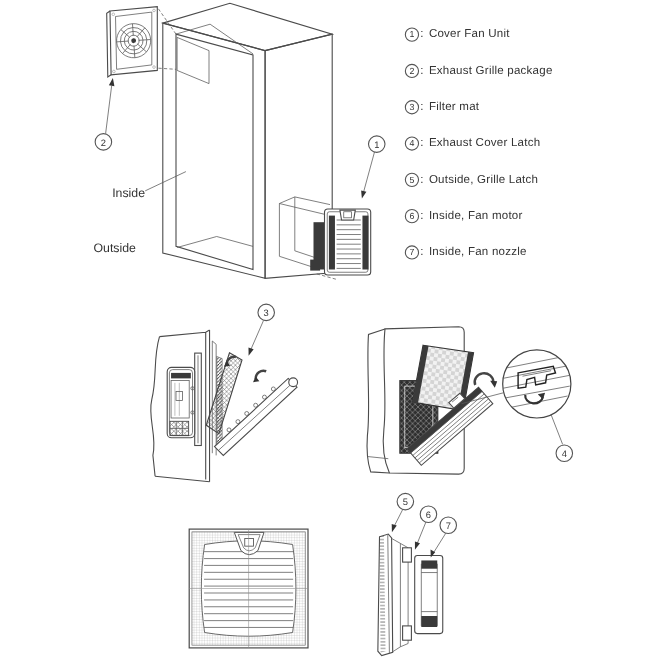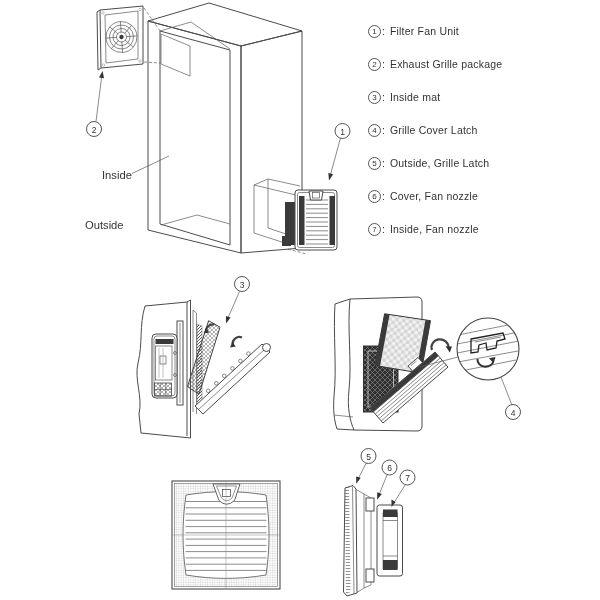--- a/index.html
+++ b/index.html
@@ -102,46 +102,46 @@
       <path class="lnt" d="M72,173.5 L109,156"></path>
       <text class="figtext" x="42" y="179">Inside</text>
       <text class="figtext" x="25" y="229">Outside</text>
     </g>
   </svg>
 
   <div class="legend">
     <div class="legend-row">
       <span class="cnum">1</span>
         <span class="sep">:</span>
-        <span class="llabel">Filter Fan Unit</span>
+        <span class="llabel">Cover Fan Unit</span>
     </div>
     <div class="legend-row">
       <span class="cnum">2</span>
         <span class="sep">:</span>
         <span class="llabel">Exhaust Grille package</span>
     </div>
     <div class="legend-row">
       <span class="cnum">3</span>
         <span class="sep">:</span>
-        <span class="llabel">Inside mat</span>
+        <span class="llabel">Filter mat</span>
     </div>
     <div class="legend-row">
       <span class="cnum">4</span>
         <span class="sep">:</span>
-        <span class="llabel">Grille Cover Latch</span>
+        <span class="llabel">Exhaust Cover Latch</span>
     </div>
     <div class="legend-row">
       <span class="cnum">5</span>
         <span class="sep">:</span>
         <span class="llabel">Outside, Grille Latch</span>
     </div>
     <div class="legend-row">
       <span class="cnum">6</span>
         <span class="sep">:</span>
-        <span class="llabel">Cover, Fan nozzle</span>
+        <span class="llabel">Inside, Fan motor</span>
     </div>
     <div class="legend-row">
       <span class="cnum">7</span>
         <span class="sep">:</span>
         <span class="llabel">Inside, Fan nozzle</span>
     </div>
   </div>
 
   <svg id="fig-filtermat" class="fig" width="190" height="200" viewBox="0 0 190 200">
     <defs>

